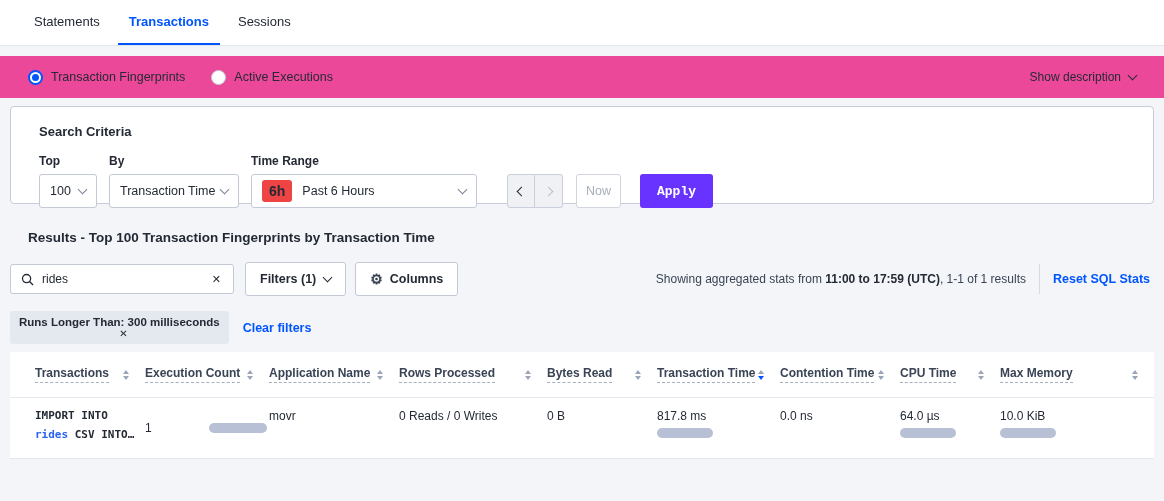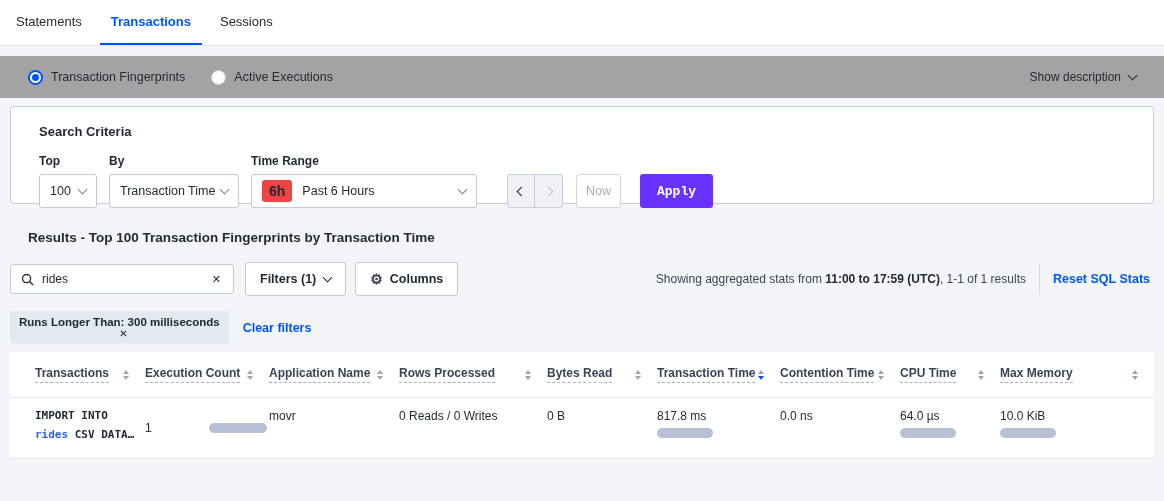--- a/index.html
+++ b/index.html
@@ -7,31 +7,31 @@
   body {
     background: #F3F5F9;
     font-family: "Liberation Sans", sans-serif;
     color: #242A35;
     font-size: 12px;
   }
 
   
   .tabbar {
     height: 46px; background: #fff; border-bottom: 1px solid #E2E6ED;
-    display: flex; align-items: stretch; padding-left: 5px;
+    display: flex; align-items: stretch; padding-left: 23px;
   }
   .tab {
     font-size: 13px; color: #242A35; padding: 0 11px; margin-right: 7px;
     display: flex; align-items: center; cursor: pointer; border-bottom: 2px solid transparent;
   }
   .tab.active { color: #0055FF; border-bottom-color: #0055FF; font-weight: bold; }
 
   
   .radio-band {
-    margin-top: 10px; background: #a3a3a3; height: 42px;
+    margin-top: 10px; background: #ec4899; height: 42px;
     display: flex; align-items: center; padding: 0 28px;
   }
   .radio-opt { display: flex; align-items: center; margin-right: 26px; cursor: pointer; }
   .radio-circle {
     width: 15px; height: 15px; border-radius: 50%;
     border: 1.5px solid #C4CAD6; margin-right: 8px; position: relative; background:#fff;
   }
   .radio-circle.checked { border: 2px solid #0055FF; }
   .radio-circle.checked::after {
     content: ""; position: absolute; left: 2px; top: 2px; width: 7px; height: 7px;
@@ -317,21 +317,21 @@
       <span class="sorter">
           <span class="tri up"></span>
           <span class="tri down"></span>
         </span>
     </div>
   </div>
 
   <div class="trow tbody-row">
     <div class="td td-mono">
       <span>IMPORT INTO</span><br>
-      <span class="code-link">rides</span><span> CSV DATA…</span>
+      <span class="code-link">rides</span><span> CSV INTO…</span>
     </div>
     <div class="td td-exec">
       <span>1</span>
       <span class="bar"></span>
     </div>
     <div class="td">movr</div>
     <div class="td">0 Reads / 0 Writes</div>
     <div class="td">0 B</div>
     <div class="td metric">
       <div>817.8 ms</div>

